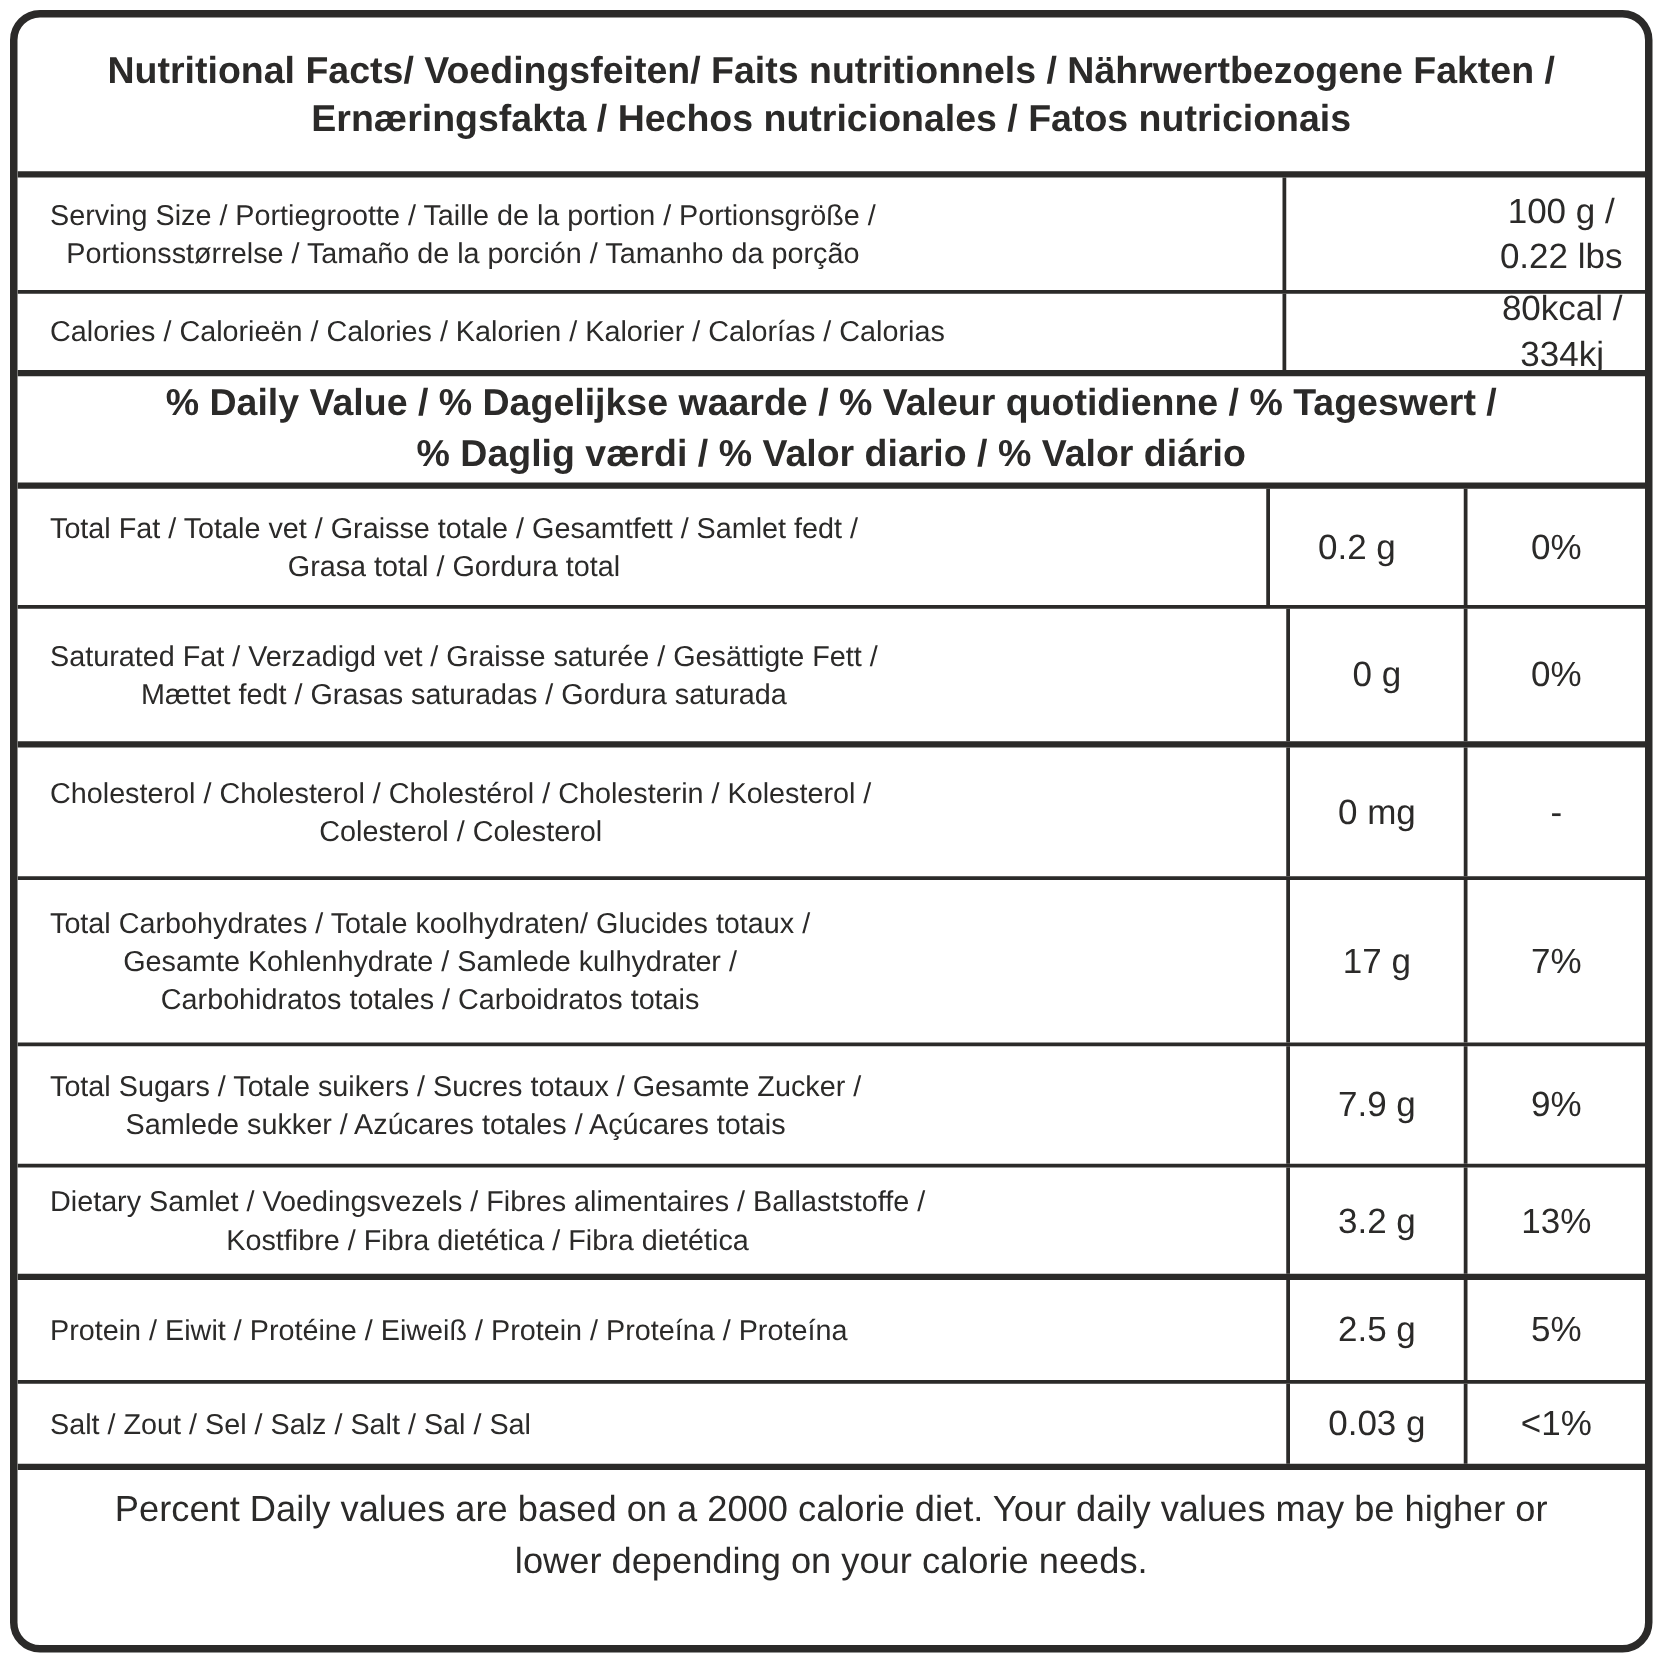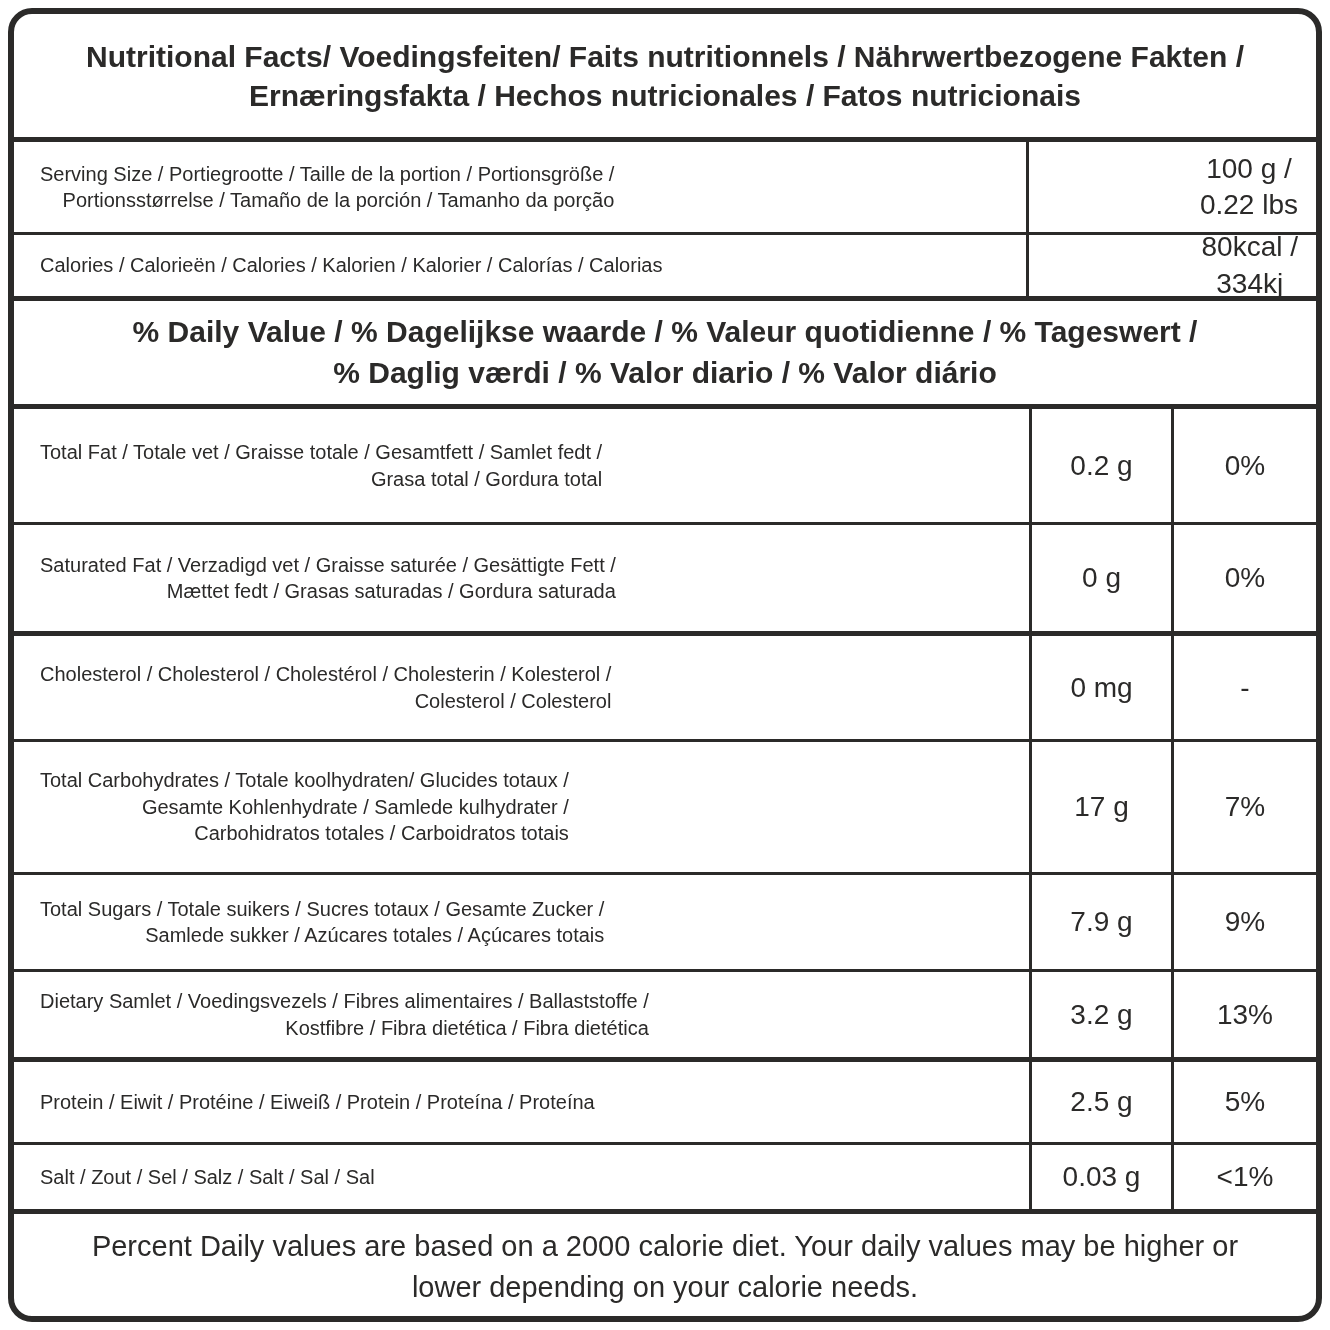--- a/index.html
+++ b/index.html
@@ -30,23 +30,23 @@
   .row.thick { border-top: 5px solid #2b2a29; }
 
   .cell {
     display: flex;
     align-items: center;
     white-space: pre-line;
   }
   .name-cell {
     flex: 1 1 auto;
     padding: 6px 12px 6px 26px;
-    font-size: 20px;
+    font-size: 23px;
     line-height: 1.32;
-    text-align: right;
+    text-align: center;
   }
   .amount-cell {
     flex: 0 0 142px;
     border-left: 3px solid #2b2a29;
     justify-content: center;
     text-align: center;
     font-size: 28px;
   }
   .dv-cell {
     flex: 0 0 145px;
@@ -70,31 +70,31 @@
     flex: 1;
     justify-content: center;
     text-align: center;
     font-weight: bold;
     font-size: 30px;
     line-height: 1.3;
     padding: 4px 14px;
   }
   .serving-row { height: 95px; }
   .calories-row { height: 64px; }
-  .dv-head-row { height: 108px; border-top-width: 5px; }
+  .dv-head-row { height: 90px; border-top-width: 5px; }
   .dv-head-row .cell {
     flex: 1;
     justify-content: center;
     text-align: center;
     font-weight: bold;
     font-size: 30px;
     line-height: 1.35;
     padding: 4px 14px;
   }
-  .r-totalfat { height: 118px; }
+  .r-totalfat { height: 98px; gap: 16px; }
   .r-satfat { height: 109px; }
   .r-chol { height: 108px; }
   .r-carbs { height: 133px; }
   .r-sugars { height: 97px; }
   .r-fibre { height: 88px; }
   .r-protein { height: 85px; }
   .r-salt { height: 67px; }
   .footer-row { height: 112px; flex: 1 1 auto; }
   .footer-row .cell {
     flex: 1;

